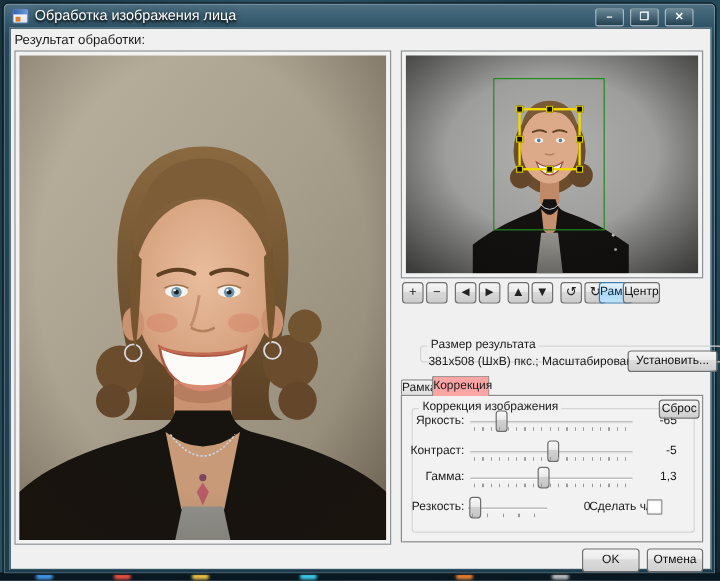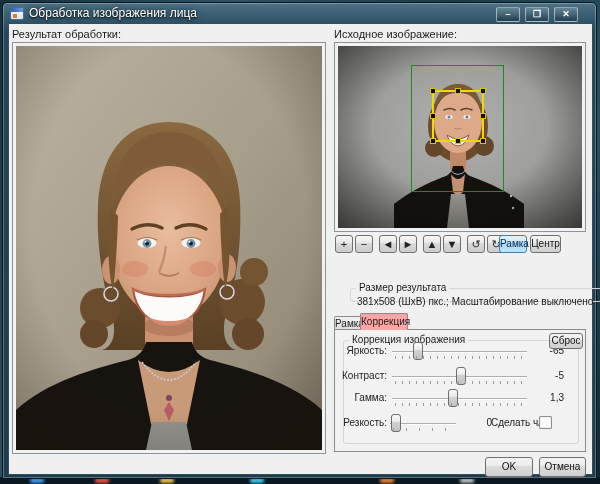--- a/index.html
+++ b/index.html
@@ -50,21 +50,21 @@
   .btn{border:1px solid #707070;border-radius:3px;color:#111;text-align:center;cursor:default;
        background:linear-gradient(#f4f4f4,#ebebeb 45%,#dcdcdc 46%,#cfcfcf);
        font-family:"Liberation Sans",sans-serif;}
   .tbtn{width:18px;height:18px;font-size:11px;line-height:16px;border:1px solid #707070;border-radius:3px;
         background:linear-gradient(#f6f6f6,#e9e9e9 45%,#d9d9d9 46%,#cccccc);text-align:center;color:#222;}
   #nav-row{position:absolute;left:326px;top:211px;display:flex;gap:2px;}
   #nav-row .tbtn:nth-child(3),#nav-row .tbtn:nth-child(5),#nav-row .tbtn:nth-child(7){margin-left:4px;}
   .btn-face{position:absolute;left:490px;top:211px;width:28px;height:18px;font-size:10px;line-height:16px;
             border:1px solid #3c7fb1;border-radius:3px;text-align:center;color:#0a2a42;
             background:linear-gradient(#e4f4fe,#c5e5f9 45%,#a9d7f5 46%,#bfe3fa);}
-  .btn-center{position:absolute;left:521px;top:211px;width:31px;height:18px;font-size:10px;line-height:16px;}
+  .btn-center{position:absolute;left:510px;top:211px;width:31px;height:18px;font-size:10px;line-height:16px;}
 
   
   .grp{position:absolute;border:1px solid #d5d5d5;border-radius:3px;}
   .grp>span.glabel{position:absolute;top:-7px;left:5px;background:#f0f0f0;padding:0 3px;font-size:10px;color:#1b1b1b;white-space:nowrap;}
   .grpval{position:absolute;left:6px;top:5px;font-size:10px;color:#1b1b1b;white-space:nowrap;}
   .btn-set{position:absolute;left:172px;top:3px;width:75px;height:18px;font-size:10px;line-height:16px;}
 
   
   .tab{position:absolute;font-size:10px;text-align:center;border:1px solid #8b8b8b;border-bottom:none;
        border-radius:2px 2px 0 0;color:#1b1b1b;}
@@ -200,21 +200,20 @@
           <ellipse cx="187" cy="223" rx="13" ry="8" fill="rgba(210,100,80,.28)"></ellipse>
 
           <path d="M117,243 C132,253 174,253 189,243 C186,266 172,278 153,278 C134,278 120,266 117,243 Z" fill="#fcfbf8" stroke="#a8543f" stroke-width="2"></path>
           <path d="M117,243 C132,251 174,251 189,243" fill="none" stroke="#c06a50" stroke-width="2.4"></path>
           <path d="M128,269 C140,277 166,277 178,269 C170,277 160,280 153,280 C146,280 136,277 128,269 Z" fill="#d98a70"></path>
           <rect width="306" height="404" fill="url(#vigL)"></rect>
         </svg>
       </div>
     </div>
 
-    <div class="caption abs" style="left:325px;top:4px;">Исходное изображение:</div>
     <div class="frame" style="left:325px;top:18px;width:252px;height:190px;">
       <div class="photo-inner" style="width:244px;height:182px;">
         <svg width="244" height="182" viewBox="0 0 244 182">
           <defs>
             <radialGradient id="wallS" cx=".5" cy=".45" r=".7">
               <stop offset="0" stop-color="#b0b0ae"></stop>
                 <stop offset="1" stop-color="#8d8d8b"></stop>
             </radialGradient>
             <radialGradient id="vigS" cx=".5" cy=".45" r=".72">
               <stop offset=".5" stop-color="rgba(10,10,10,0)"></stop>
@@ -267,20 +266,21 @@
         <div class="tbtn">▼</div>
         <div class="tbtn">↺</div>
         <div class="tbtn">↻</div>
       </div>
     <div class="btn-face" style="border-color: rgb(60, 127, 177);">Рамка</div>
     <div class="btn btn-center">Центр</div>
 
     <div class="grp" style="left:325px;top:264px;width:252px;height:14px;margin-left:16px;">
       <span class="glabel">Размер результата</span>
       <div class="grpval" style="top:7px;">381x508 (ШхВ) пкс.; Масштабирование выключено</div>
+      <div class="btn btn-set">Установить...</div>
     </div>
 
     <div class="tab tab-inactive">Рамка</div>
     <div class="tab tab-active">Коррекция</div>
     <div class="tabpage">
       <div class="grp" style="left:8px;top:10px;width:236px;height:104px;">
         <span class="glabel">Коррекция изображения</span>
       </div>
       <div class="btn btn-reset">Сброс</div>
 

